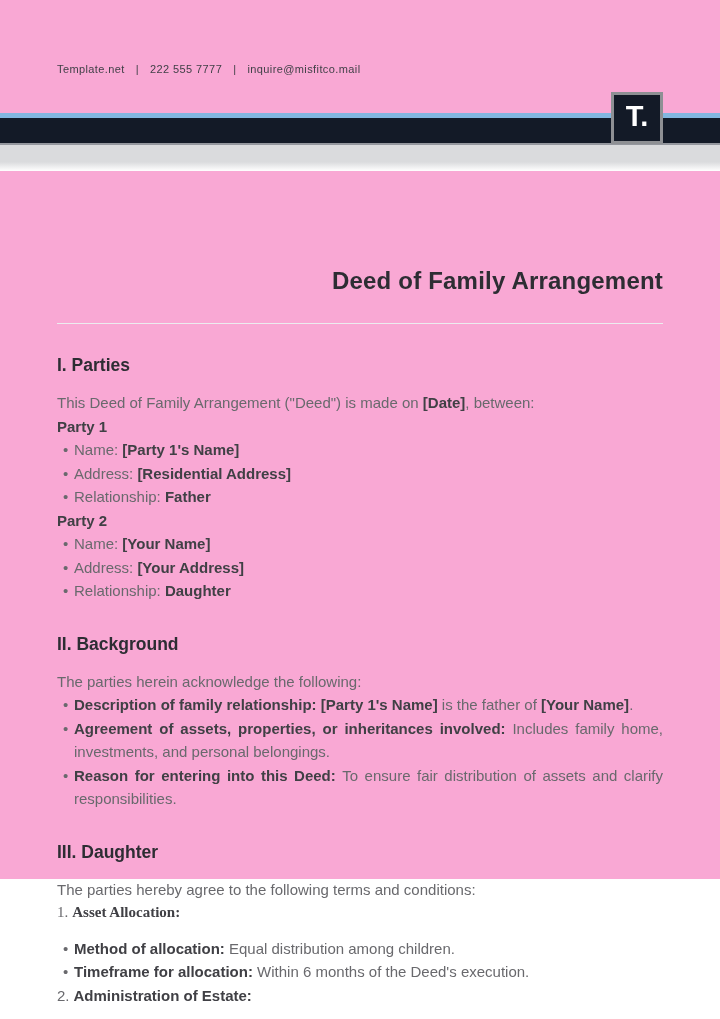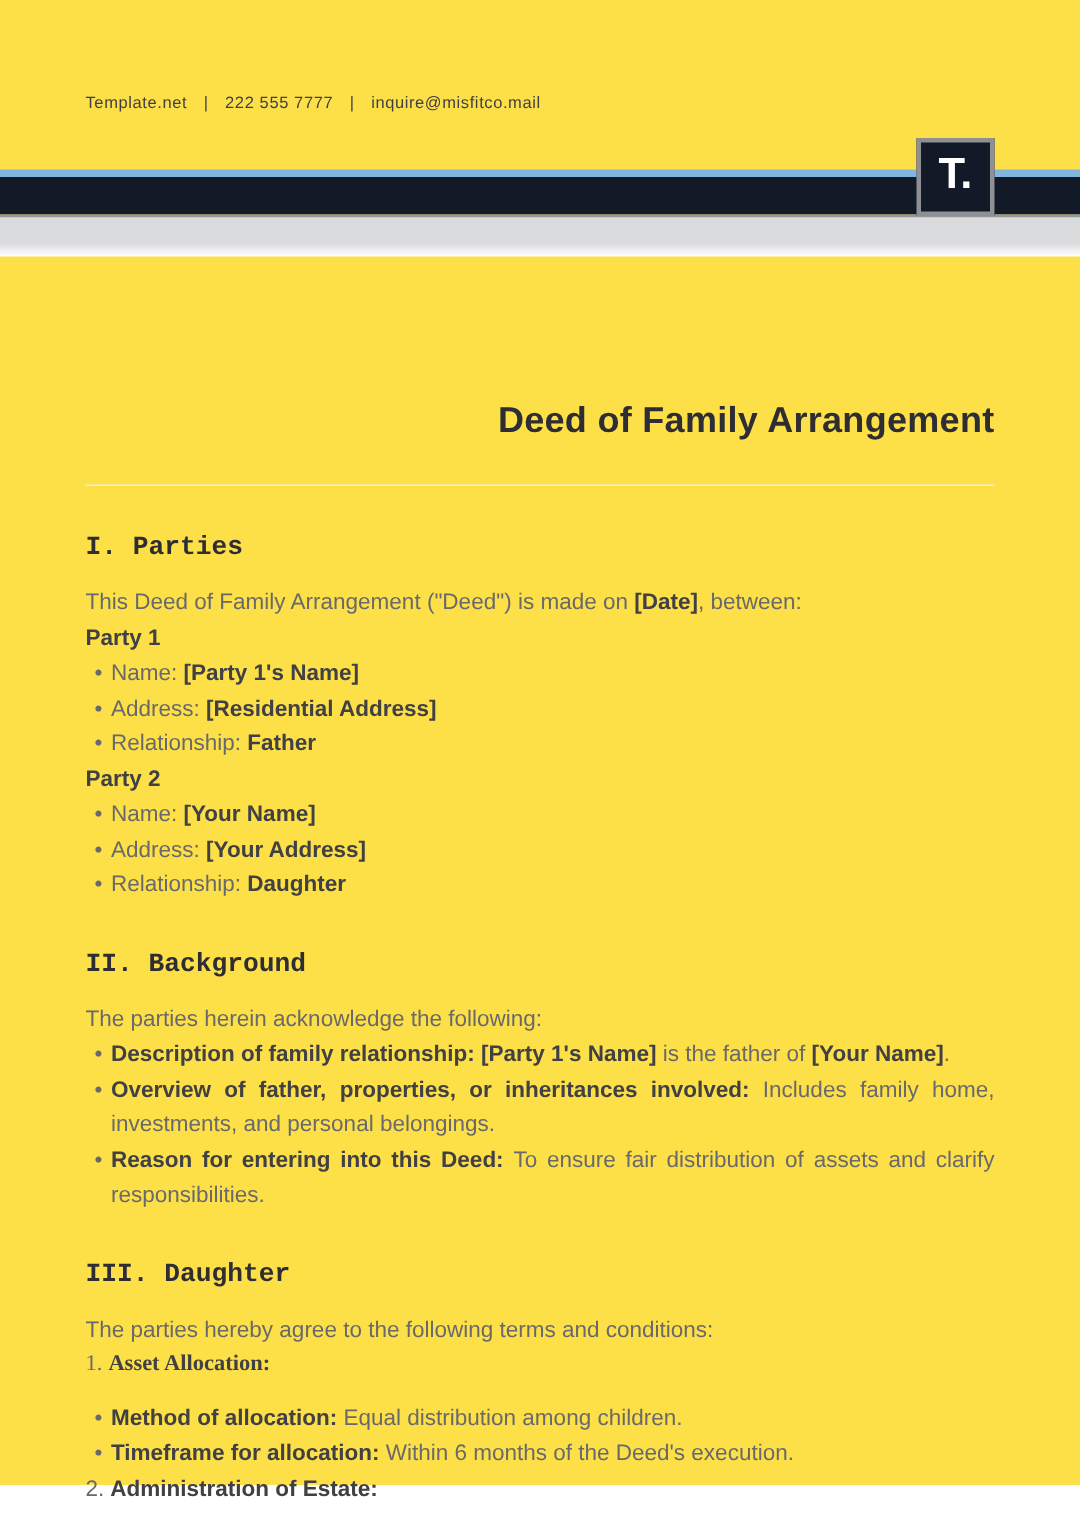--- a/index.html
+++ b/index.html
@@ -4,21 +4,21 @@
 <style>
   * { box-sizing: border-box; }
   html, body { margin: 0; padding: 0; }
   body {
     width: 720px; height: 1019px;
     background: #ffffff;
     overflow: hidden;
     font-family: "Liberation Sans", sans-serif;
     -webkit-font-smoothing: antialiased;
   }
-  .page { width: 720px; height: 990px; position: relative; background: #fde047; }
+  .page { width: 720px; height: 879px; position: relative; background: #f9a8d4; }
 
   
   .contact-row {
     padding: 63px 57px 0 57px;
     font-size: 11px;
     letter-spacing: 0.4px;
     color: var(--contact-text, #3f3f46);
     white-space: nowrap;
   }
   .contact-row .sep { margin: 0 11px; color: var(--contact-text, #3f3f46); }
@@ -59,21 +59,20 @@
     border: 0;
     border-top: 1px solid #ececef;
     margin: 28px 0 0 0;
   }
 
   h2.section-heading {
     margin: 31px 0 15px 0;
     font-size: 17.5px;
     font-weight: 700;
     color: var(--heading-text, #2c2c31);
-    font-family: Liberation Mono, monospace;
   }
 
   .para, .subheading, .numbered, li {
     font-size: 15px;
     line-height: 23.5px;
     color: var(--body-text, #69696d);
     margin: 0;
   }
   strong, .subheading { font-weight: 700; color: var(--bold-text, #404045); }
 
@@ -124,21 +123,21 @@
             <li><span>Name: </span><strong>[Your Name]</strong></li>
             <li><span>Address: </span><strong>[Your Address]</strong></li>
             <li><span>Relationship: </span><strong>Daughter</strong></li>
           </ul>
         </section>
         <section>
           <h2 class="section-heading">II. Background</h2>
           <p class="para"><span>The parties herein acknowledge the following:</span></p>
           <ul class="bullets justify">
             <li><strong>Description of family relationship: </strong><strong>[Party 1's Name]</strong><span> is the father of </span><strong>[Your Name]</strong><span>.</span></li>
-            <li><strong>Overview of father, properties, or inheritances involved: </strong><span>Includes family home, investments, and personal belongings.</span></li>
+            <li><strong>Agreement of assets, properties, or inheritances involved: </strong><span>Includes family home, investments, and personal belongings.</span></li>
             <li><strong>Reason for entering into this Deed: </strong><span>To ensure fair distribution of assets and clarify responsibilities.</span></li>
           </ul>
         </section>
         <section>
           <h2 class="section-heading">III. Daughter</h2>
           <p class="para"><span>The parties hereby agree to the following terms and conditions:</span></p>
           <p class="numbered gap-after"><span class="num">1.</span><strong>Asset Allocation:</strong></p>
           <ul class="bullets">
             <li><strong>Method of allocation: </strong><span>Equal distribution among children.</span></li>
             <li><strong>Timeframe for allocation: </strong><span>Within 6 months of the Deed's execution.</span></li>

